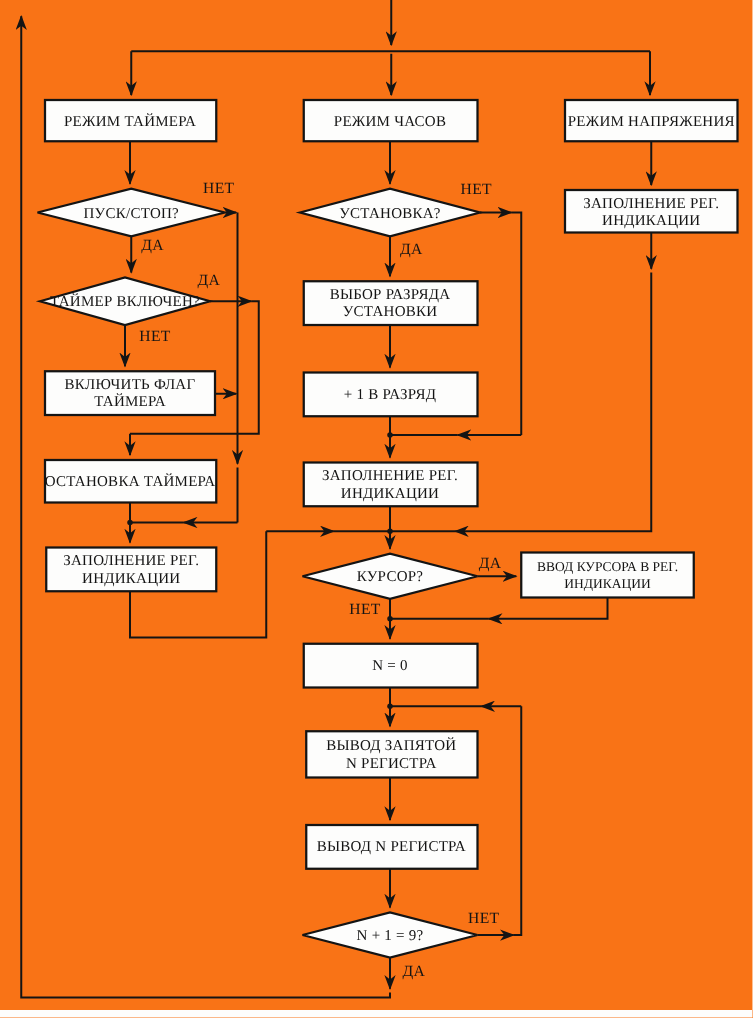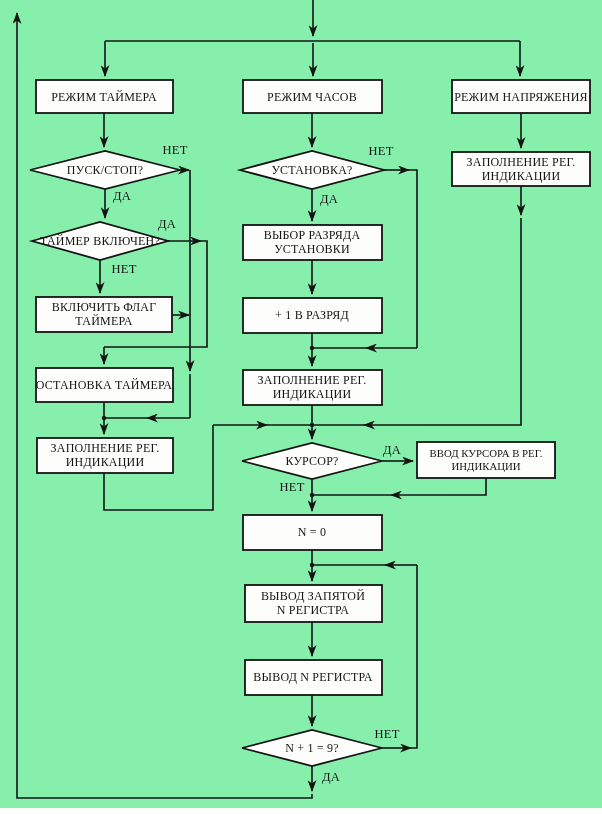--- a/index.html
+++ b/index.html
@@ -1,20 +1,20 @@
 <!DOCTYPE html>
 <html><head>
 <meta charset="utf-8">
 <style>
   html, body { margin: 0; padding: 0; background: #fdfdfc; }
   .canvas {
     position: relative;
     width: 602px;
     height: 808px;
-    background: #86efac;
+    background: #f97316;
     overflow: hidden;
   }
   svg { display: block; }
   svg text {
     font-family: "Liberation Serif", serif;
     fill: #141414;
   }
   .box-label  { font-size: 12px;   text-anchor: middle; letter-spacing: 0.2px; }
   .box-label.small { font-size: 10.8px; letter-spacing: 0; }
   .edge-label { font-size: 12.5px; text-anchor: middle; letter-spacing: 0.3px; }

